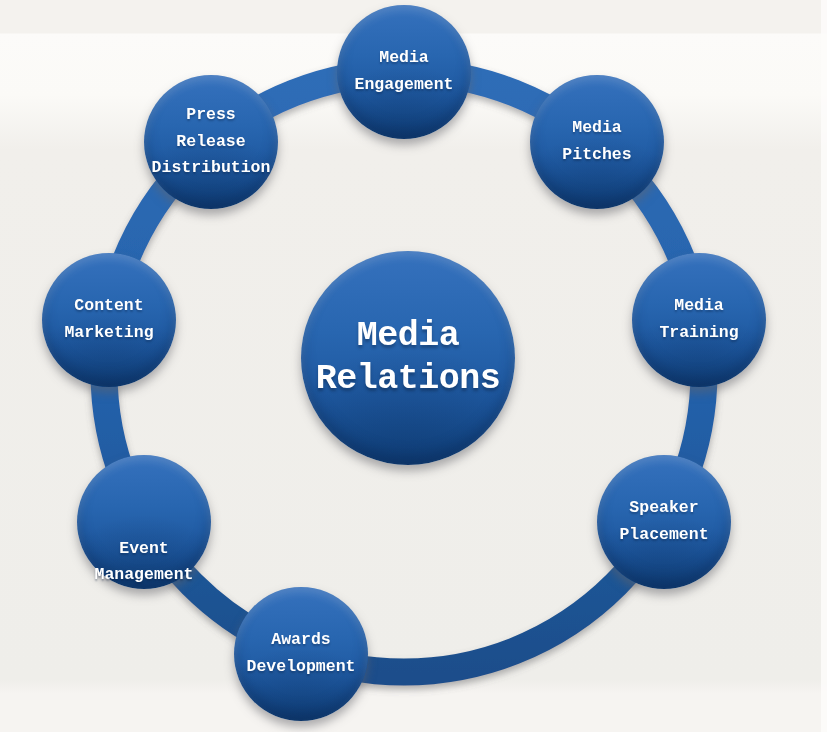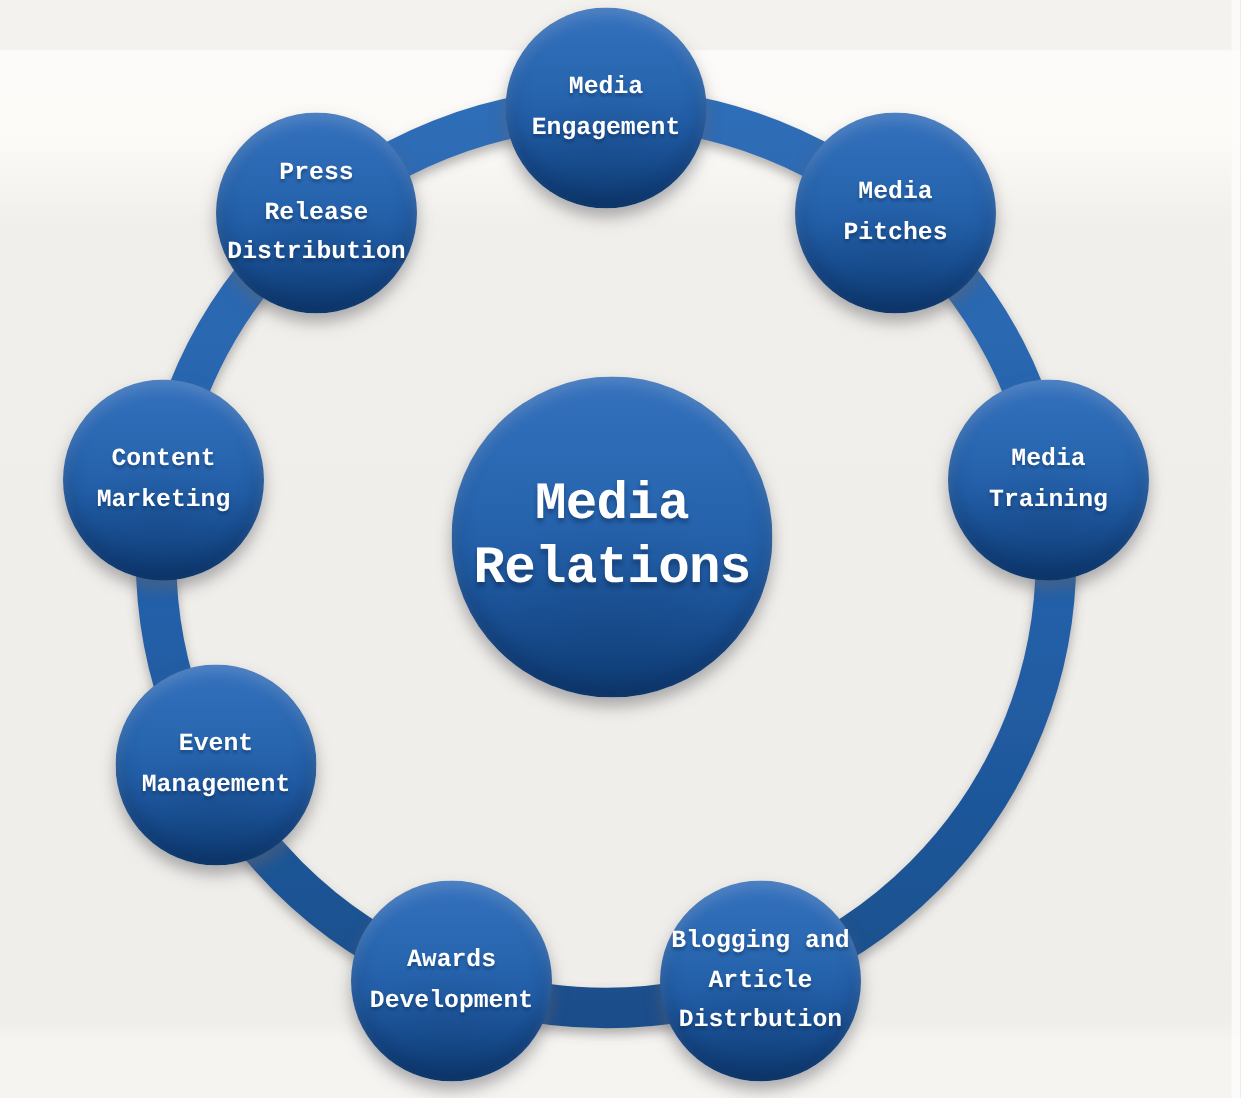--- a/index.html
+++ b/index.html
@@ -71,21 +71,21 @@
     letter-spacing: -0.5px;
     text-shadow: 0 3px 3px rgba(10, 30, 60, 0.4);
   }
   
   .s0 { left: 337px; top: 5px;   }  
   .s1 { left: 530px; top: 75px;  }  
   .s2 { left: 632px; top: 253px; }  
   .s3 { left: 597px; top: 455px; }  
   .s4 { left: 440px; top: 587px; }  
   .s5 { left: 234px; top: 587px; }  
-  .s6 { left: 77px;  top: 443px; }  
+  .s6 { left: 77px;  top: 455px; align-items: flex-end; }  
   .s7 { left: 42px;  top: 253px; }  
   .s8 { left: 144px; top: 75px;  }  
 </style>
 </head>
 <body>
 
 <div class="canvas">
 
   <svg class="ring-svg" width="827" height="732" viewBox="0 0 827 732" aria-hidden="true">
     <defs>
@@ -114,26 +114,25 @@
   <div class="node sat s1">
     <div class="node-label">Media
 Pitches</div>
   </div>
 
   <div class="node sat s2">
     <div class="node-label">Media
 Training</div>
   </div>
 
+  <div class="node sat s3">
+    <div class="node-label">Speaker
+Placement</div>
+  </div>
 
-  <div class="node sat s4">
-    <div class="node-label">Blogging and
-Article
-Distrbution</div>
-  </div>
 
   <div class="node sat s5">
     <div class="node-label">Awards
 Development</div>
   </div>
 
   <div class="node sat s6">
     <div class="node-label">Event
 Management</div>
   </div>

